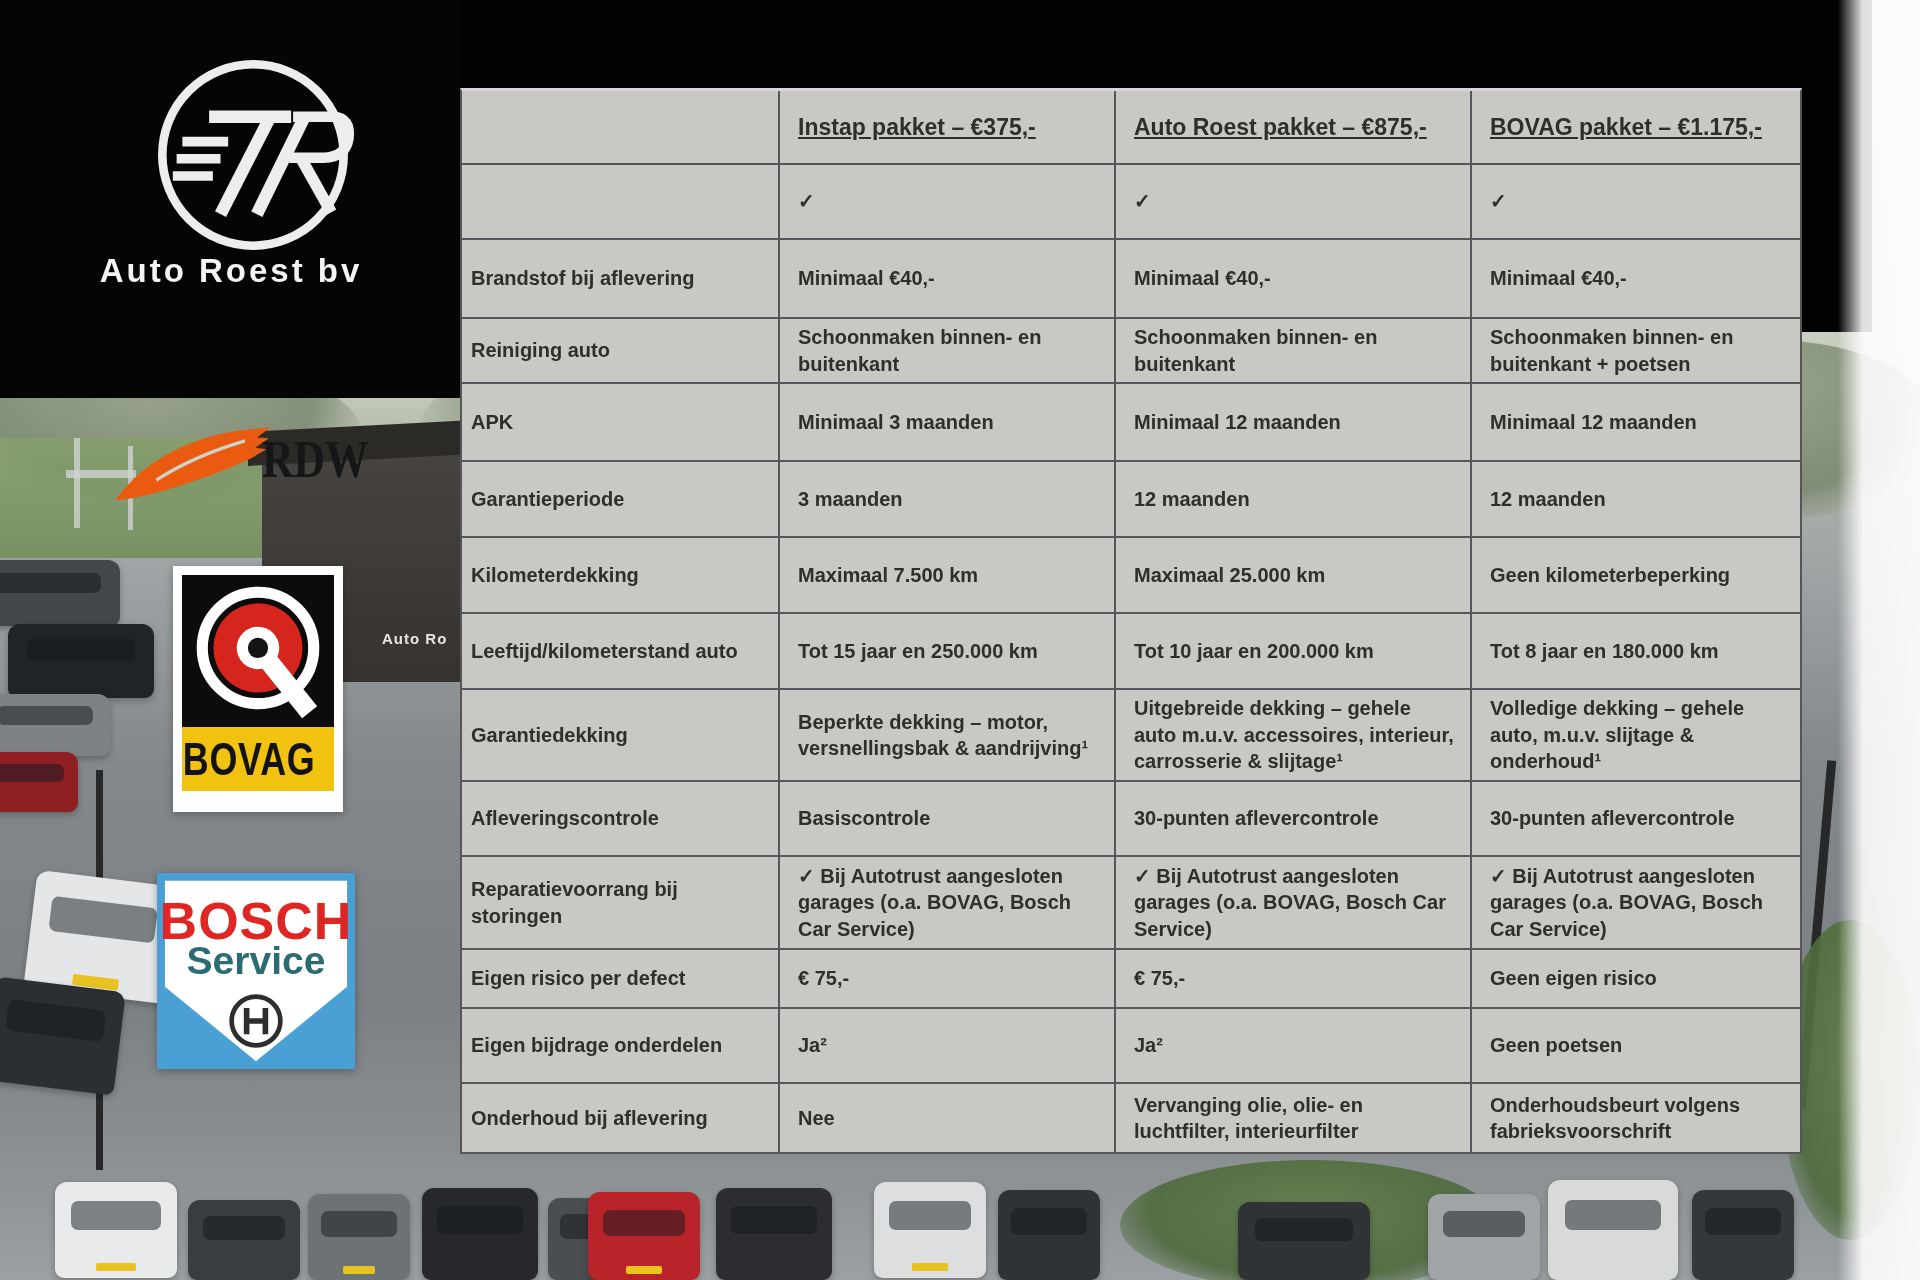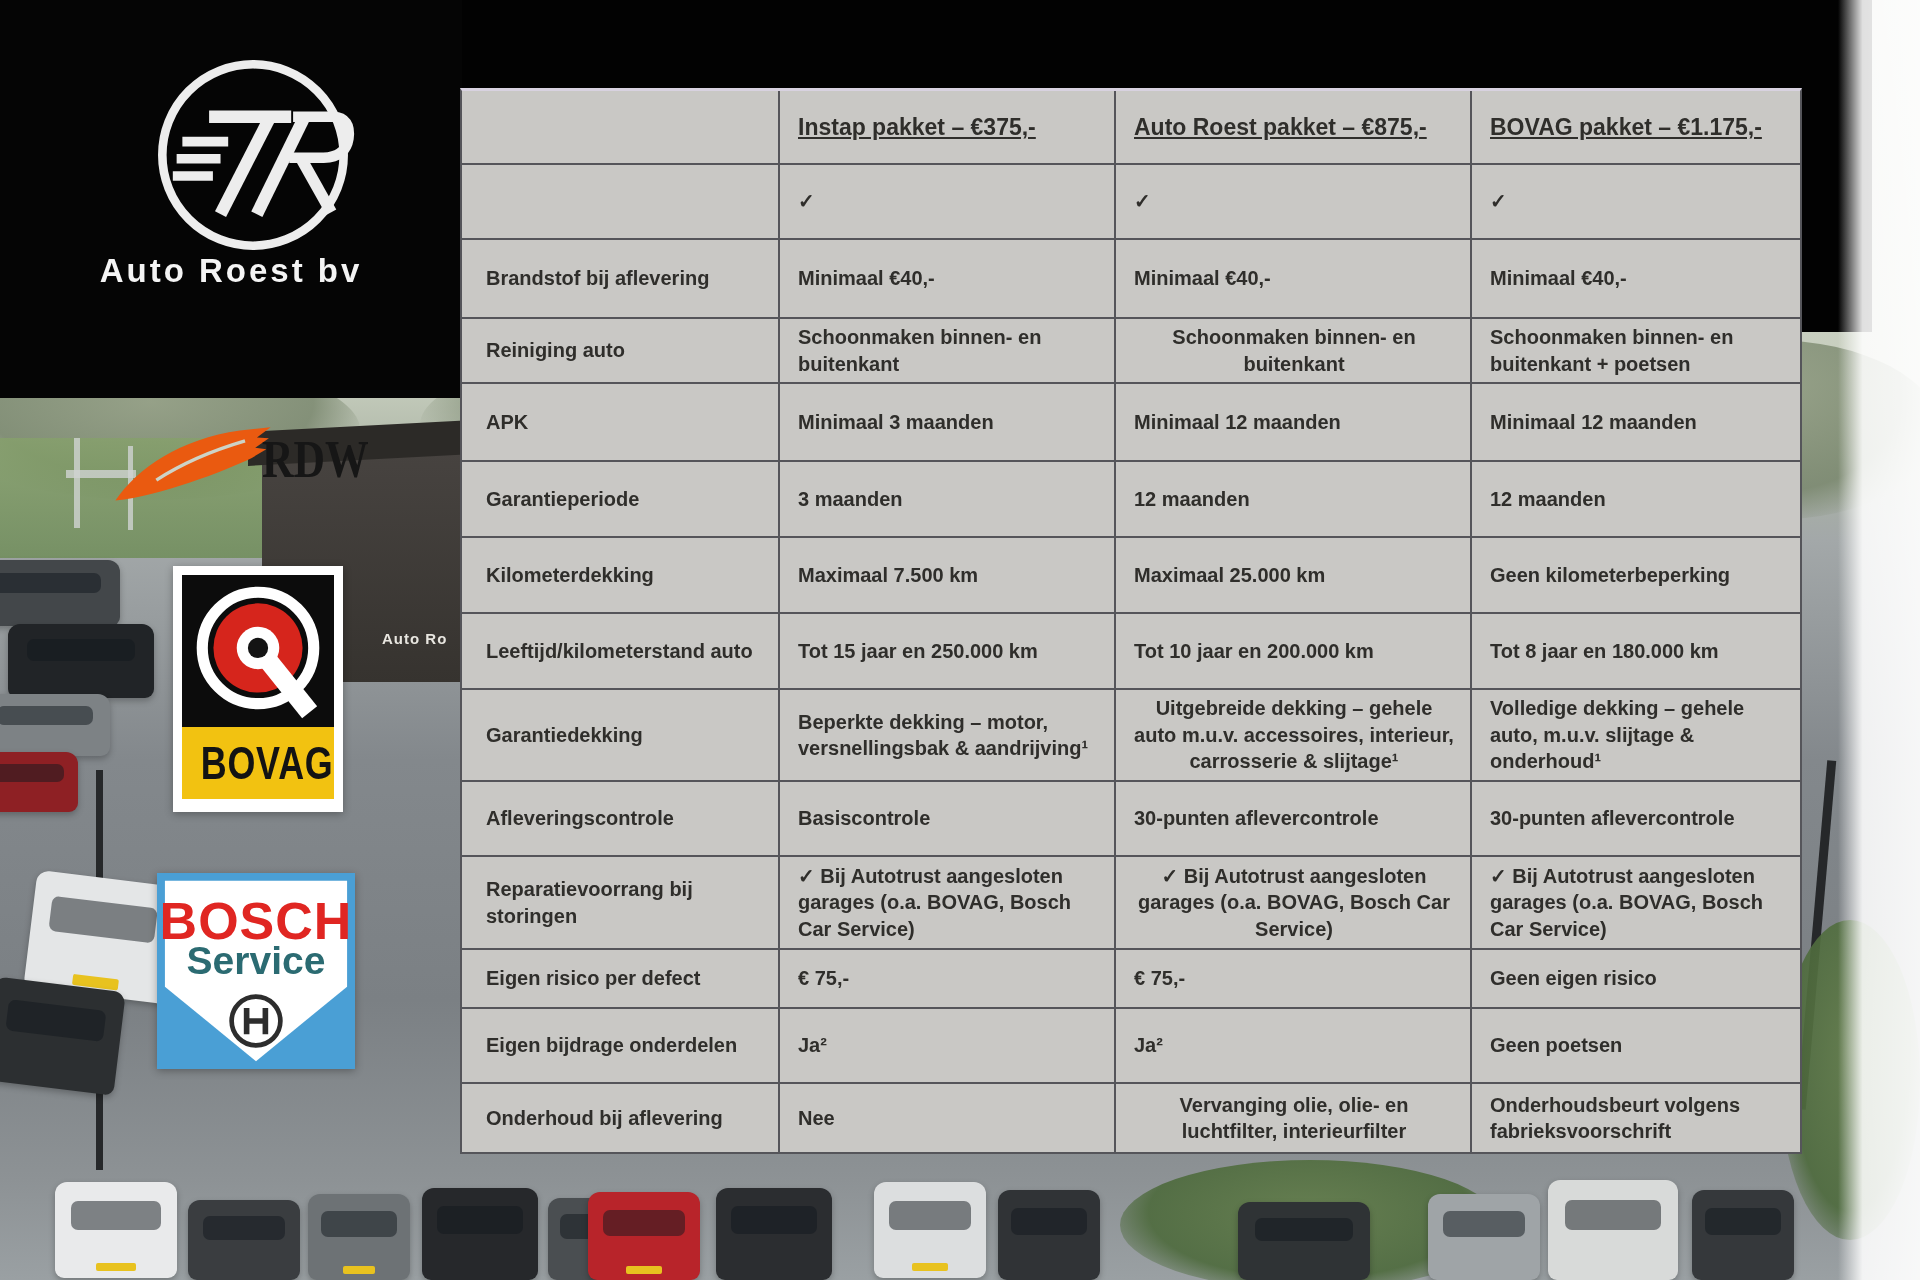--- a/index.html
+++ b/index.html
@@ -34,44 +34,44 @@
   .company-name{position:absolute;left:0;top:252px;width:462px;text-align:center;color:#f4f4f4;
                 font-size:33px;font-weight:700;letter-spacing:3px;}
 
   
   .rdw{position:absolute;left:112px;top:416px;width:300px;height:96px;z-index:3;}
   .rdw .word{position:absolute;left:150px;top:14px;font-family:"Liberation Serif",serif;font-weight:700;
              font-size:52px;color:#161616;transform:scaleX(.84);transform-origin:left;}
   .bovag{position:absolute;left:173px;top:566px;width:170px;height:246px;background:#fff;z-index:3;
          padding:9px;box-sizing:border-box;box-shadow:0 2px 8px rgba(0,0,0,.3);}
   .bovag .top{position:relative;width:100%;height:152px;background:#0c0c0c;}
-  .bovag .bottom{width:100%;height:72px;background:#f2c211;display:flex;align-items:center;justify-content:flex-start;}
+  .bovag .bottom{width:100%;height:64px;background:#f2c211;display:flex;align-items:center;justify-content:flex-end;}
   .bovag .word{font-size:46px;font-weight:800;color:#131313;transform:scaleX(.78);letter-spacing:1px;}
   .bosch{position:absolute;left:157px;top:873px;width:198px;height:196px;background:#4a9fd5;z-index:3;
          box-shadow:0 2px 8px rgba(0,0,0,.3);}
   .bosch .shield{position:absolute;inset:0;background:#fff;
          clip-path:polygon(4% 4%,96% 4%,96% 58%,50% 96%,4% 58%);}
   .bosch .w1{position:absolute;left:0;top:18px;width:100%;text-align:center;color:#e02622;
              font-size:52px;font-weight:800;letter-spacing:1px;}
   .bosch .w2{position:absolute;left:0;top:66px;width:100%;text-align:center;color:#2b6b72;
              font-size:39px;font-weight:700;}
   .bosch svg{position:absolute;left:50%;top:118px;transform:translateX(-50%);}
 
   
   .tbl{position:absolute;left:460px;top:88px;width:1342px;z-index:4;background:var(--tblbg);
        border-top:3px solid #d8d2e0;border-left:2px solid var(--bd);border-right:2px solid var(--bd);
        border-bottom:2px solid var(--bd);box-sizing:border-box;color:var(--txt);}
   .trow{display:flex;border-bottom:2px solid var(--bd);box-sizing:border-box;}
   .trow:last-child{border-bottom:none;}
   .cell{box-sizing:border-box;border-right:2px solid var(--bd);display:flex;align-items:center;
         padding:6px 16px 6px 18px;font-weight:700;font-size:20px;line-height:1.32;}
   .cell:last-child{border-right:none;}
-  .lbl{flex:0 0 318px;padding-left:24px;}
+  .lbl{flex:0 0 318px;padding-left:9px;}
   .c1{flex:0 0 336px;}
-  .c2{flex:0 0 356px;text-align:center;}
+  .c2{flex:0 0 356px;}
   .c3{flex:0 0 328px;}
   .hdr .cell{font-size:23px;align-items:center;text-decoration:underline;}
 
   
   .fade{position:absolute;left:1838px;top:0;width:82px;height:1280px;z-index:5;
         background:linear-gradient(90deg,rgba(255,255,255,0) 0,rgba(255,255,255,.88) 30%,rgba(255,255,255,.93) 100%);}
 </style>
 </head>
 <body>
 

